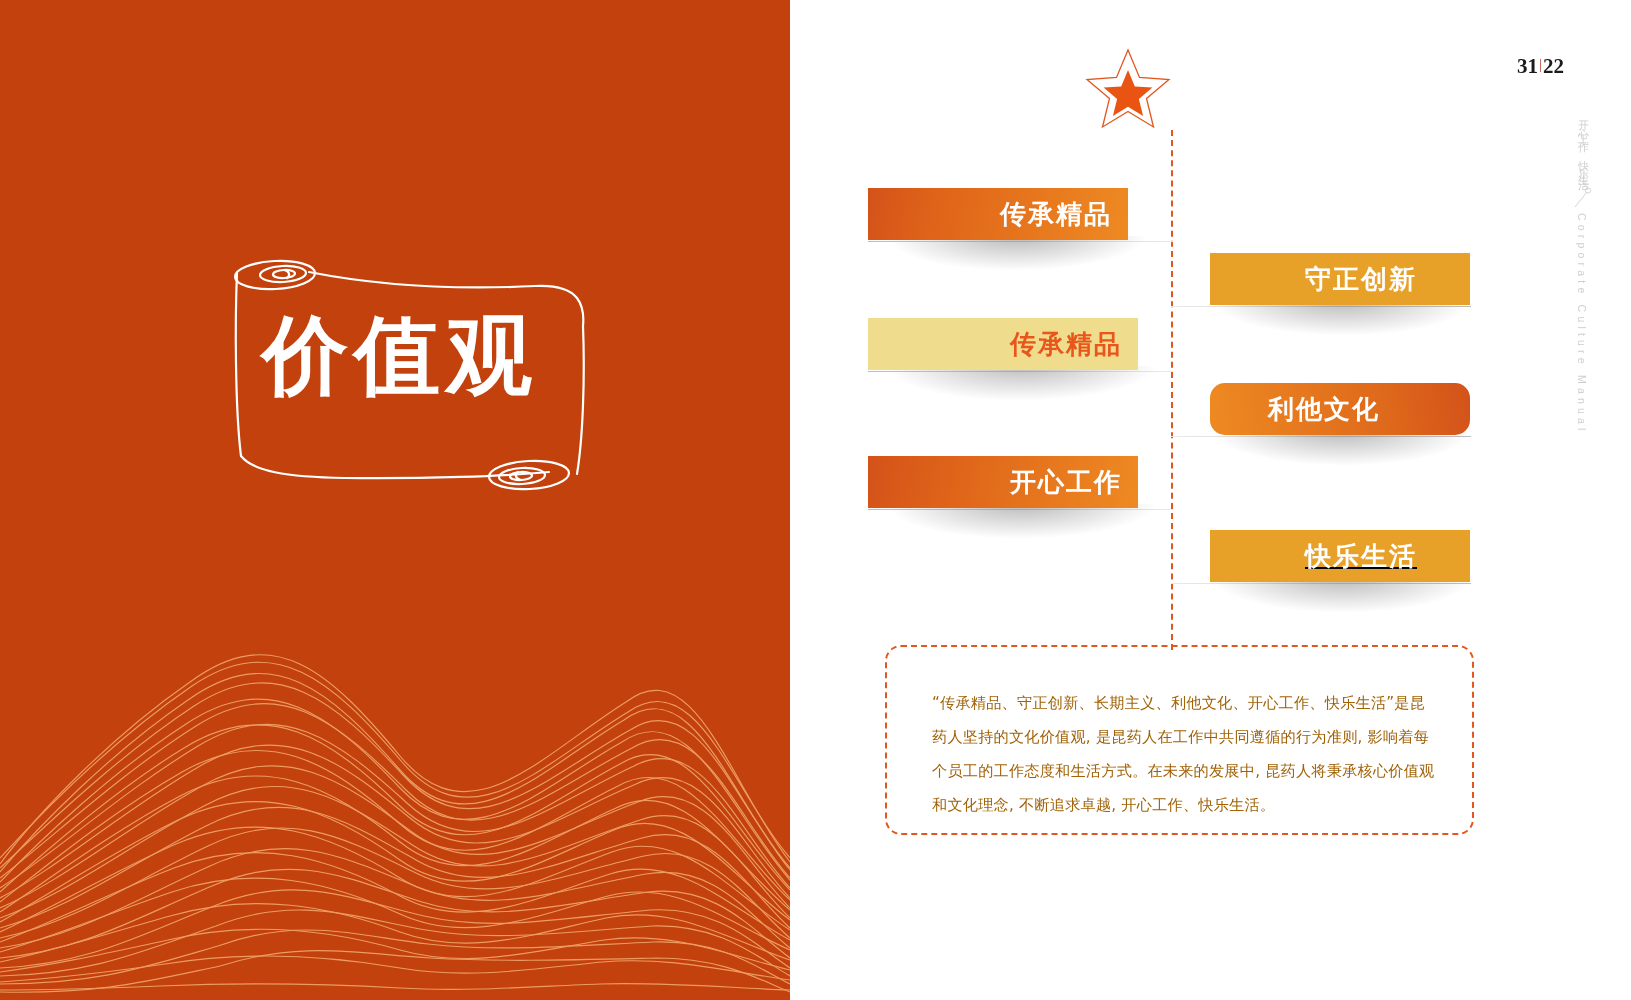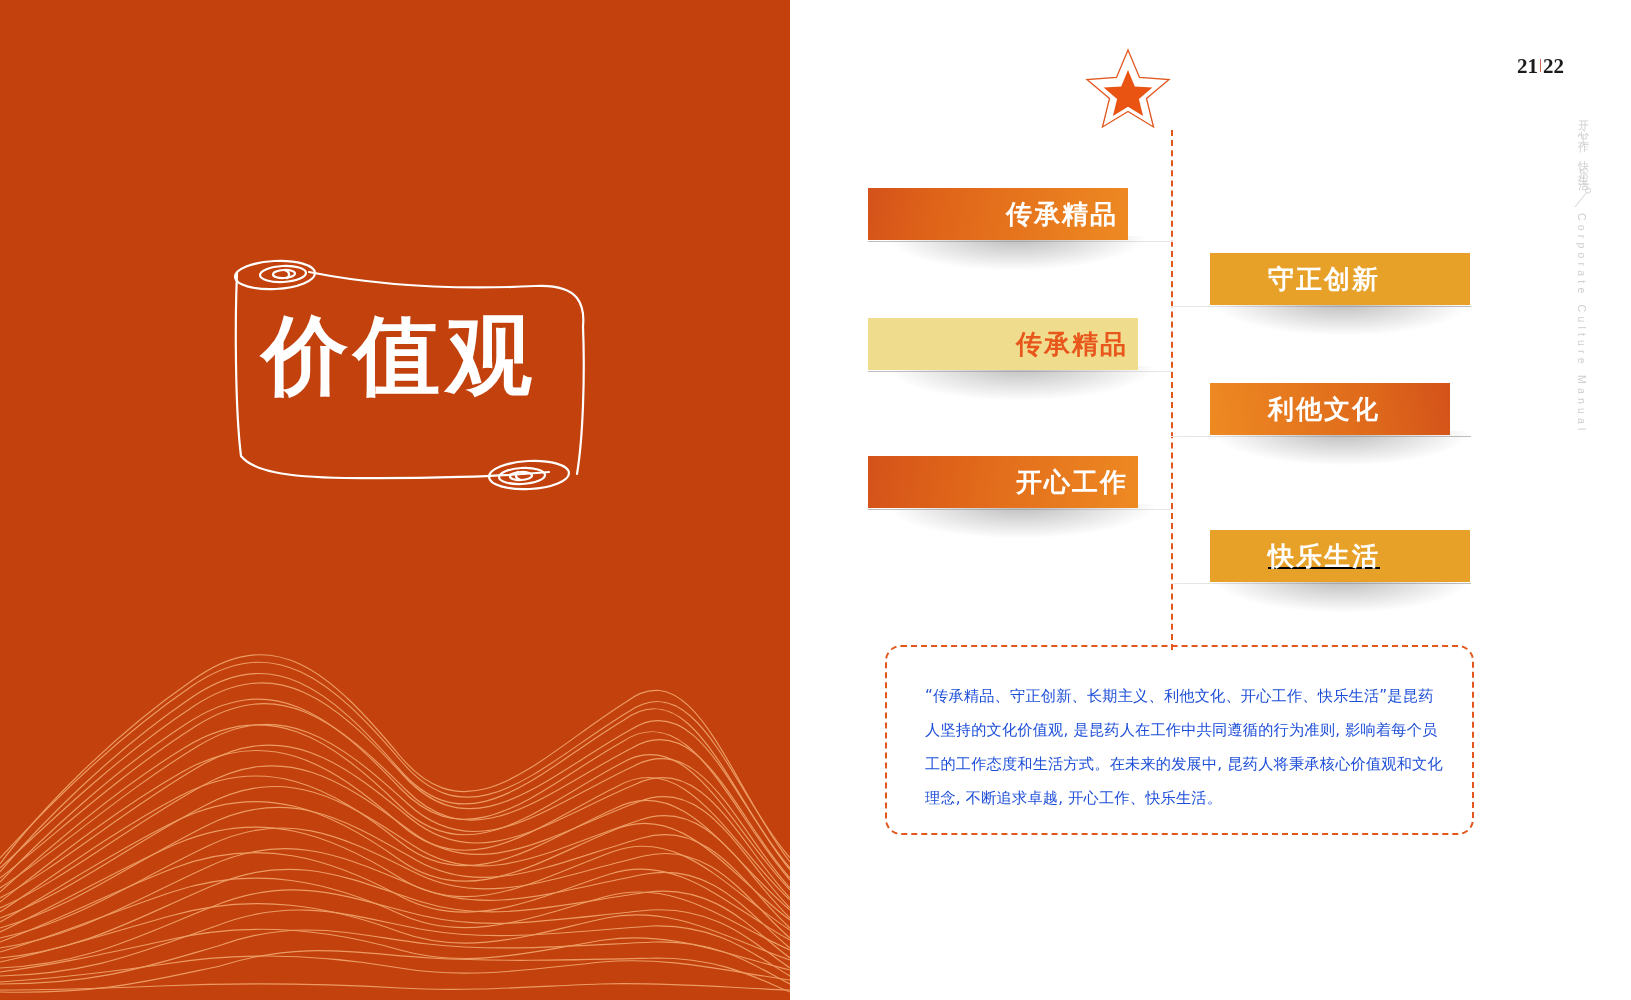--- a/index.html
+++ b/index.html
@@ -157,28 +157,28 @@
   }
   .banner .label {
     width: 100%;
     color: #ffffff;
     font-size: 26px;
     font-weight: bold;
     letter-spacing: 2px;
     line-height: 1;
     font-family: "DejaVu Sans", "Liberation Sans", sans-serif;
   }
-  .banner.left .label  { text-align: right;  padding-right: 10px; }
+  .banner.left .label  { text-align: right;  padding-right: 16px; }
   .banner.right .label { text-align: left;   padding-left: 58px; }
 
   
   .bg-grad-red   { background: linear-gradient(100deg, #D4521A 0%, #DF6319 25%, #EE8A22 100%); }
   .bg-grad-red2  { background: linear-gradient(100deg, #D4521A 0%, #DE6219 28%, #EE8A22 100%); }
   .bg-grad-orange{ background: linear-gradient(260deg, #D4521A 0%, #DF6A1B 35%, #EE8A22 100%); }
-  .bg-amber      { background: #E8A128; }
+  .bg-amber      { background: #E8A128; padding-left: 37px; }
   .bg-yellow     { background: #EFDC8C; }
   .txt-orange .label { color: #E8561C; }
 
   
   .banner-shadow {
     position: absolute;
     height: 34px;
     pointer-events: none;
   }
   .banner-shadow::after {
@@ -202,22 +202,22 @@
     position: absolute;
     left: 95px;
     top: 645px;
     width: 589px;
     height: 190px;
     border: 2.2px dashed #E2571E;
     border-radius: 16px;
     box-sizing: border-box;
   }
   .callout p {
-    margin: 0;
-    color: #1d4ed8;
+    margin: 7px;
+    color: #a16207;
     font-size: 15.2px;
     line-height: 34px;
     letter-spacing: 0.2px;
     font-family: "DejaVu Sans", "Liberation Sans", sans-serif;
   }
   .callout-body {
     position: absolute;
     left: 38px;
     top: 32px;
     width: 520px;
@@ -287,21 +287,21 @@
           <path d="M316 252 C 311 251, 309 247, 313 244"></path>
         </g>
       </svg>
       <div class="scroll-title">价值观</div>
     </div>
   </div>
 
   <div class="right-panel">
 
     <div class="page-number">
-      <span>21</span><span class="sep">|</span><span>22</span>
+      <span>31</span><span class="sep">|</span><span>22</span>
     </div>
 
     <div class="side-rail">
       <div class="rail-cn">开心工作 快乐生活</div>
       <div class="rail-slash">
         <svg width="18" height="22" viewBox="0 0 18 22" aria-hidden="true">
           <line x1="2" y1="20" x2="14" y2="5" stroke="#d4d4d4" stroke-width="1"></line>
           <circle cx="15" cy="3.5" r="2.6" fill="none" stroke="#d4d4d4" stroke-width="1"></circle>
         </svg>
       </div>
@@ -348,21 +348,21 @@
     </div>
 
     <div class="banner right bg-amber" style="left:420px; top:253px; width:260px;">
       <span class="label">守正创新</span>
     </div>
 
     <div class="banner left bg-yellow txt-orange" style="left:78px; top:318px; width:270px;">
       <span class="label">传承精品</span>
     </div>
 
-    <div class="banner right bg-grad-orange" style="left:420px; top:383px; width:240px;">
+    <div class="banner right bg-grad-orange" style="left:420px; top:383px; width:260px;border-radius:15px;">
       <span class="label">利他文化</span>
     </div>
 
     <div class="banner left bg-grad-red2" style="left:78px; top:456px; width:270px;justify-content:center;">
       <span class="label">开心工作</span>
     </div>
 
     <div class="banner right bg-amber" style="left:420px; top:530px; width:260px;text-decoration:underline;">
       <span class="label">快乐生活</span>
     </div>

